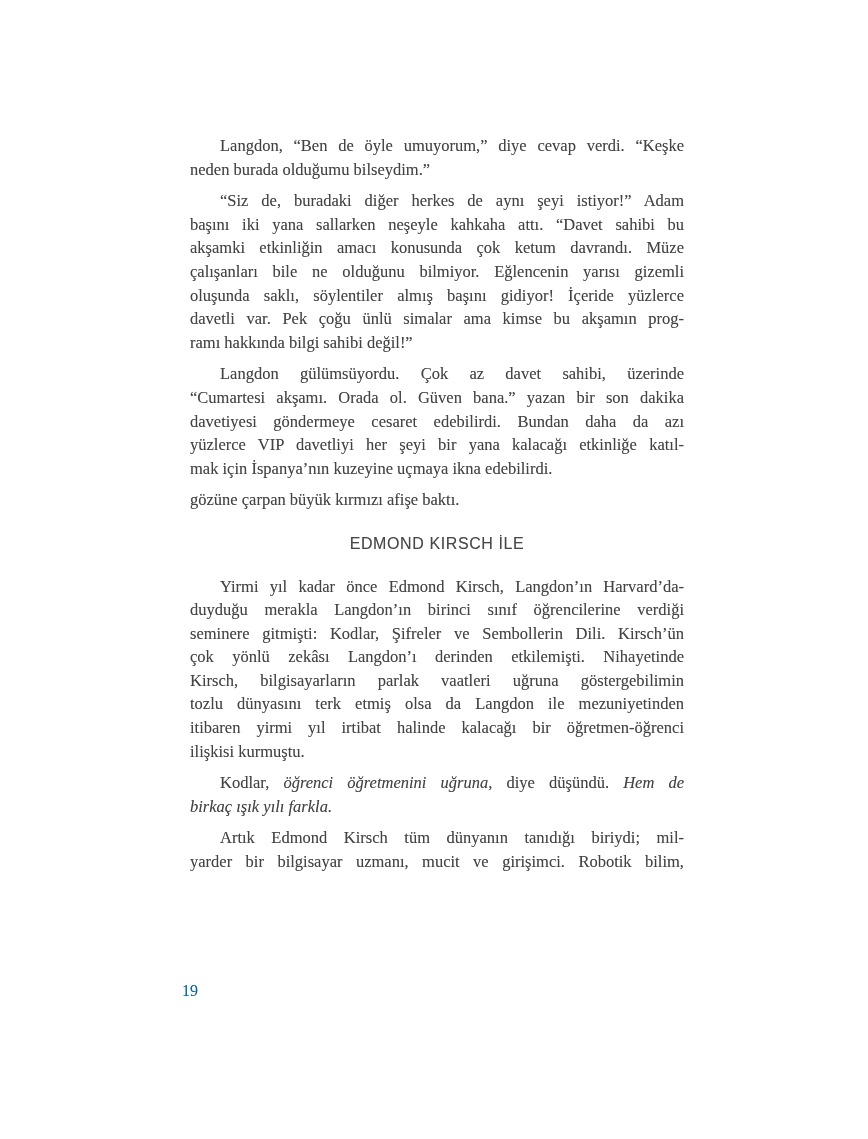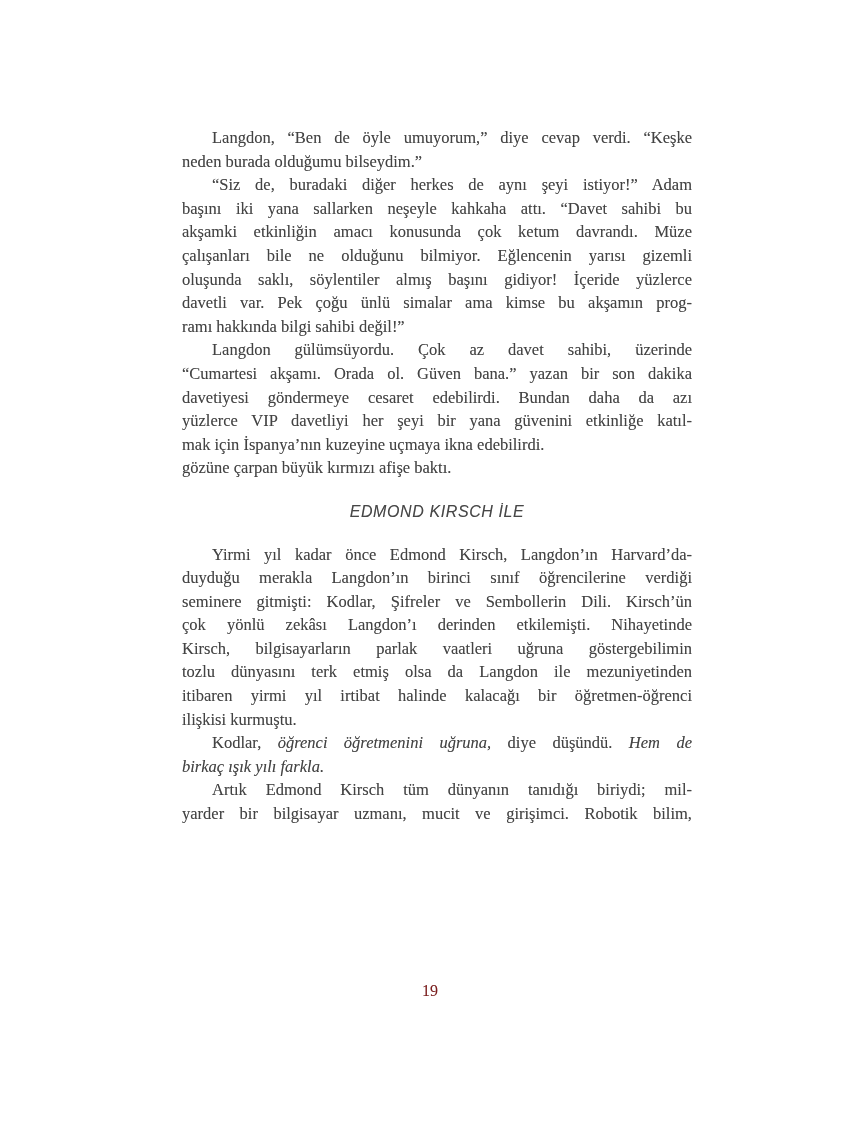--- a/index.html
+++ b/index.html
@@ -15,21 +15,21 @@
     overflow: hidden;
     font-family: "Liberation Serif", "DejaVu Serif", serif;
     color: #434343;
   }
   .text-block {
     position: absolute;
     left: 182px;
     top: 126px;
     width: 510px;
   }
-  .para { margin: 0; }
+  .para { margin: 8px; }
   .para .line {
     font-size: 16.5px;
     line-height: 23.6px;
     height: 23.6px;
     overflow: hidden;
     text-align: justify;
     text-align-last: justify;
     white-space: normal;
     text-shadow: 0 0 0.5px rgba(67,67,67,0.35);
   }
@@ -38,31 +38,30 @@
   .seg-i { font-style: italic; }
   .heading {
     font-family: "Liberation Sans", "DejaVu Sans", sans-serif;
     font-size: 16px;
     line-height: 23.6px;
     letter-spacing: 0.6px;
     text-align: center;
     color: #474747;
     margin: 20px 0 19px 0;
     text-shadow: 0 0 0.5px rgba(71,71,71,0.35);
-    font-style: italic;
   }
   .page-number {
     position: absolute;
     left: 182px;
     top: 979px;
     width: 496px;
-    text-align: center;
+    text-align: left;
     font-size: 16px;
     line-height: 23.6px;
-    color: #7f1d1d;
+    color: #0369a1;
     text-shadow: 0 0 0.5px rgba(74,74,74,0.35);
   }
 </style>
 </head>
 <body>
 
 <div class="book-page">
   <div class="text-block">
       <div class="para">
         <div class="line indent"><span>Langdon, “Ben de öyle umuyorum,” diye cevap verdi. “Keşke</span></div>
@@ -74,21 +73,21 @@
         <div class="line"><span>akşamki etkinliğin amacı konusunda çok ketum davrandı. Müze</span></div>
         <div class="line"><span>çalışanları bile ne olduğunu bilmiyor. Eğlencenin yarısı gizemli</span></div>
         <div class="line"><span>oluşunda saklı, söylentiler almış başını gidiyor! İçeride yüzlerce</span></div>
         <div class="line"><span>davetli var. Pek çoğu ünlü simalar ama kimse bu akşamın prog-</span></div>
         <div class="line flush"><span>ramı hakkında bilgi sahibi değil!”</span></div>
       </div>
       <div class="para">
         <div class="line indent"><span>Langdon gülümsüyordu. Çok az davet sahibi, üzerinde</span></div>
         <div class="line"><span>“Cumartesi akşamı. Orada ol. Güven bana.” yazan bir son dakika</span></div>
         <div class="line"><span>davetiyesi göndermeye cesaret edebilirdi. Bundan daha da azı</span></div>
-        <div class="line"><span>yüzlerce VIP davetliyi her şeyi bir yana güvenini etkinliğe katıl-</span></div>
+        <div class="line"><span>yüzlerce VIP davetliyi her şeyi bir yana kalacağı etkinliğe katıl-</span></div>
         <div class="line flush"><span>mak için İspanya’nın kuzeyine uçmaya ikna edebilirdi.</span></div>
       </div>
       <div class="para">
         <div class="line flush"><span>gözüne çarpan büyük kırmızı afişe baktı.</span></div>
       </div>
       <div class="heading">
         <div>EDMOND KIRSCH İLE</div>
       </div>
       <div class="para">
         <div class="line indent"><span>Yirmi yıl kadar önce Edmond Kirsch, Langdon’ın Harvard’da-</span></div>

